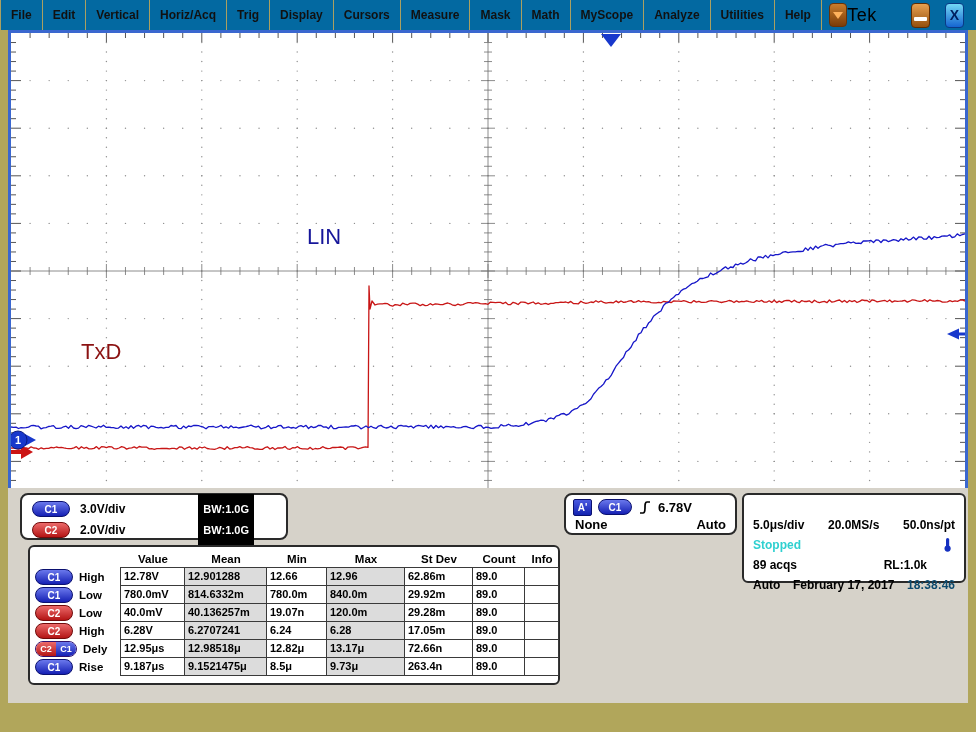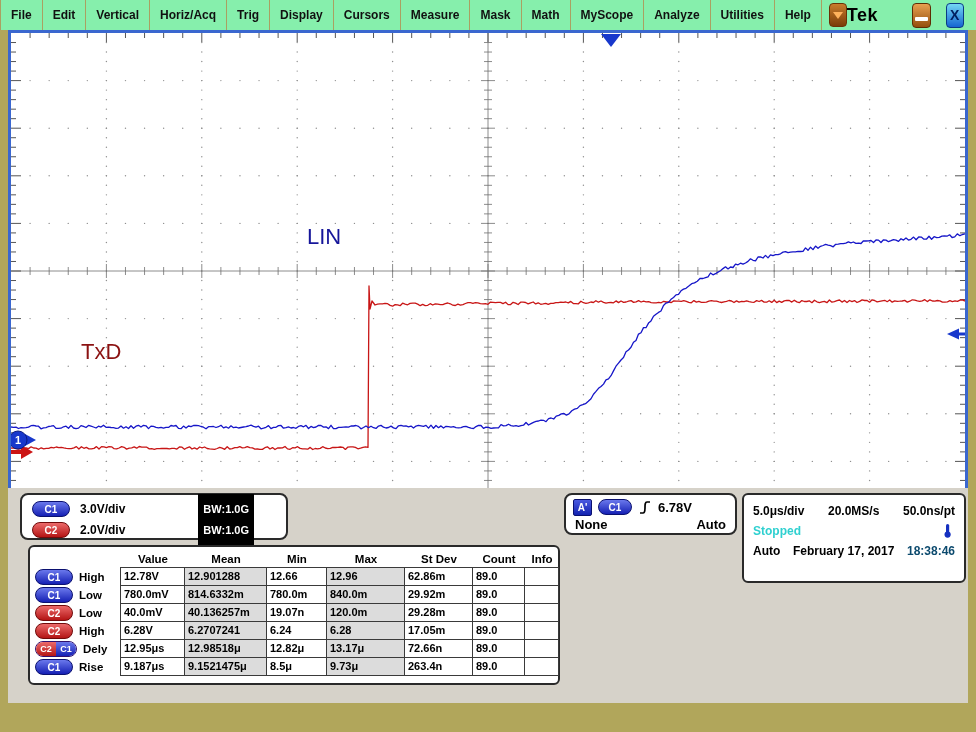--- a/index.html
+++ b/index.html
@@ -5,38 +5,38 @@
   html,body{margin:0;padding:0;}
   body{
     width:976px;height:732px;position:relative;overflow:hidden;
     background:#b1a65b;
     font-family:"Liberation Sans", sans-serif;
     -webkit-font-smoothing:antialiased;
   }
   
   .menubar{
     position:absolute;left:0;top:0;width:976px;height:30px;
-    background:#86efac;display:flex;align-items:center;
+    background:#0369a1;display:flex;align-items:center;
   }
   .menu-items{display:flex;align-items:stretch;height:100%;}
   .menu-item{
     display:flex;align-items:center;padding:0 10px;
     font-size:12px;font-weight:bold;color:#111;
     border-right:1px solid #aaa061;cursor:default;white-space:nowrap;
   }
   .menu-item:first-child{border-left:1px solid #aaa061;}
   .dd-btn{
     width:26px;height:22px;margin-left:7px;border-radius:4px;
     border:1px solid #6b3206;
     background:linear-gradient(#c87c2c,#7a3c08);
     display:flex;align-items:center;justify-content:center;
   }
   .dd-btn .tri{width:0;height:0;border-left:5px solid transparent;border-right:5px solid transparent;border-top:7px solid #ffb25c;}
   .menu-spacer{flex:1;}
-  .tek-logo{font-size:18px;font-weight:700;color:#000;letter-spacing:0.5px;margin-right:34px;}
+  .tek-logo{font-size:18px;font-weight:400;color:#000;letter-spacing:0.5px;margin-right:34px;}
   .win-btn{width:27px;height:23px;border-radius:4px;margin-right:15px;
     display:flex;align-items:center;justify-content:center;font-weight:900;}
   .btn-min{background:linear-gradient(#e8a050,#94500e);border:1px solid #5e2d04;}
   .btn-min .bar{width:13px;height:4px;background:#fff;border-radius:1px;margin-top:8px;}
   .btn-close{background:linear-gradient(#74d8f4,#1565d2);border:1px solid #0a3a86;
     color:#002060;font-size:14px;margin-right:12px;}
   
   .plot-frame{
     position:absolute;left:8px;top:30px;width:954px;height:476px;
     border:3px solid #3a67cf;background:#fff;
@@ -73,21 +73,21 @@
     margin-left:auto;margin-right:22px;background:#000;color:#fff;
     font-size:11px;font-weight:bold;padding:9px 5px;line-height:13px;
   }
   
   .trig-panel{left:556px;top:5px;width:173px;height:42px;padding:3px 7px;}
   .trig-row1{display:flex;align-items:center;height:18px;gap:6px;}
   .trig-row2{display:flex;align-items:center;justify-content:space-between;height:17px;padding:0 2px;}
   .a-badge{width:17px;height:15px;background:linear-gradient(#4a5ae0,#1322b0);border:1px solid #0a1070;
     color:#fff;font-size:10px;font-weight:bold;display:flex;align-items:center;justify-content:center;border-radius:2px;}
   
-  .tb-panel{left:734px;top:5px;width:224px;height:90px;padding:6px 9px;border-radius:6px;}
+  .tb-panel{left:734px;top:5px;width:224px;height:90px;padding:20px 9px;border-radius:6px;}
   .tb-row{display:flex;align-items:center;height:20px;}
   .tb-row1{justify-content:space-between;}
   .tb-stopped{color:#2fd0d0;}
   .tb-row2{justify-content:space-between;}
   .tb-row3 .rl{margin-left:auto;margin-right:28px;}
   .tb-row4{justify-content:space-between;}
   .tb-time{color:#0c4a6e;}
   
   .meas-panel{left:20px;top:57px;width:532px;height:140px;border-radius:6px;padding:3px 0 7px 3px;}
   .mrow{display:grid;grid-template-columns:88px 64px 82px 60px 78px 68px 52px 34px;align-items:center;}
@@ -1278,20 +1278,24 @@
       <span class="readout">20.0MS/s</span>
       <span class="readout">50.0ns/pt</span>
     </div>
     <div class="tb-row tb-row2">
       <span class="readout tb-stopped">Stopped</span>
       <svg width="15" height="16" viewBox="0 0 15 16">
         <rect x="6" y="1" width="3.2" height="9" rx="1.6" fill="#1530c0"></rect>
         <circle cx="7.6" cy="11.6" r="3.1" fill="#1530c0"></circle>
       </svg>
     </div>
+    <div class="tb-row tb-row3">
+      <span class="readout">89 acqs</span>
+      <span class="readout rl">RL:1.0k</span>
+    </div>
     <div class="tb-row tb-row4">
       <span class="readout">Auto</span>
       <span class="readout">February 17, 2017</span>
       <span class="readout tb-time">18:38:46</span>
     </div>
   </div>
 
   <div class="panel meas-panel">
     <div class="mrow mhead">
       <div class="mc"></div>

